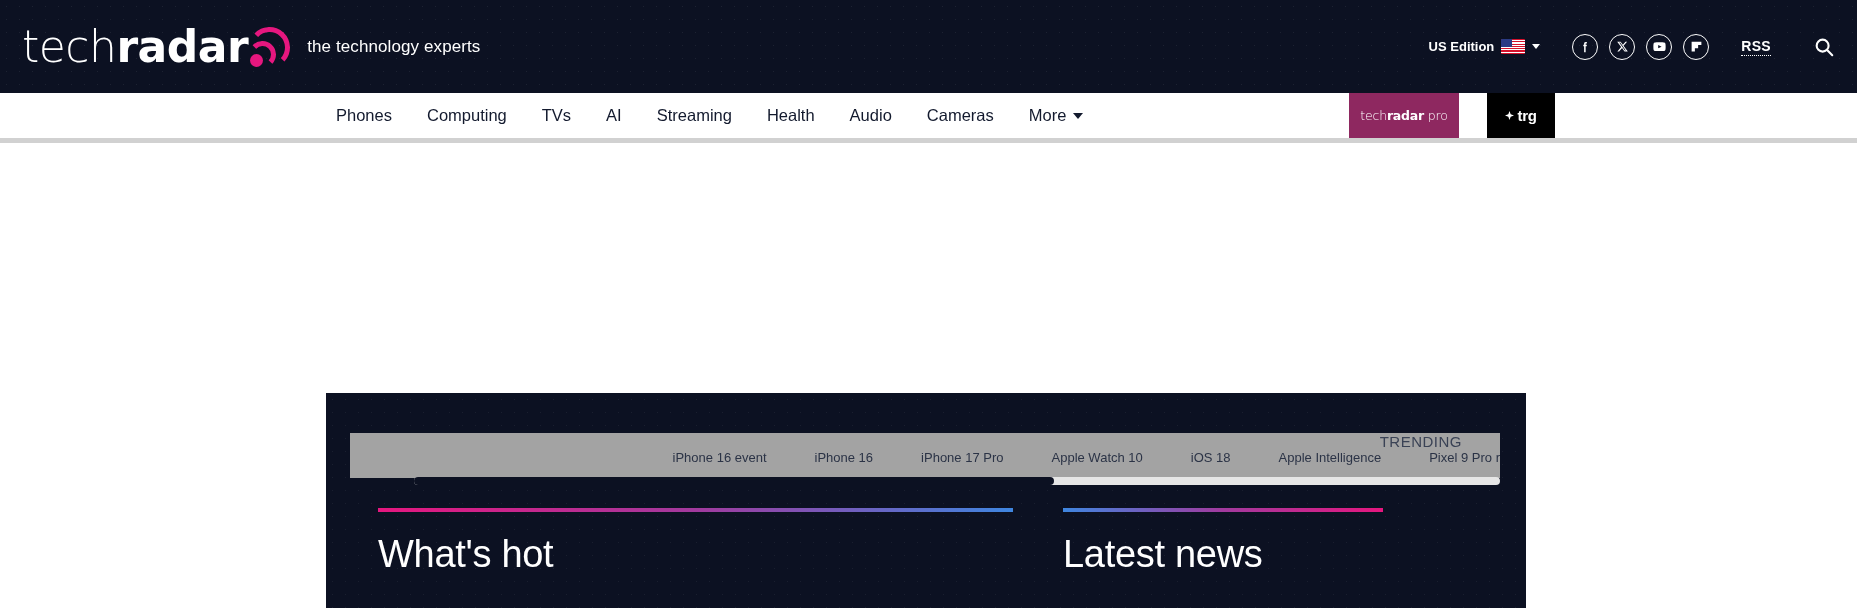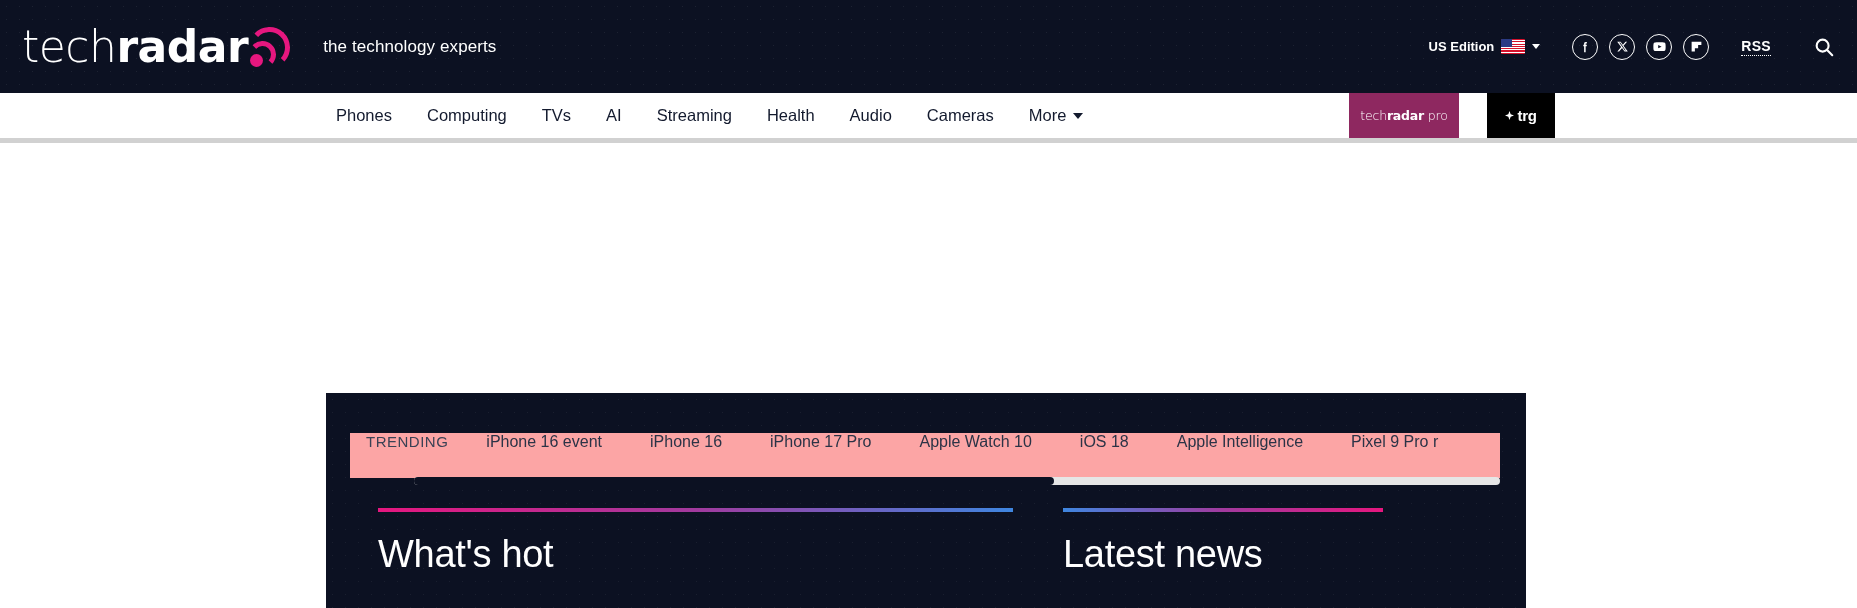--- a/index.html
+++ b/index.html
@@ -65,21 +65,21 @@
     left: 0; bottom: 0;
     border: 5px solid #e6177f;
     border-left-color: transparent;
     border-bottom-color: transparent;
     border-radius: 50%;
     transform: rotate(-2deg);
   }
   .radar-mark .arc1 { width: 27px; height: 27px; }
   .radar-mark .arc2 { width: 41px; height: 41px; }
   .tagline {
-    margin-left: 32px;
+    margin-left: 16px;
     color: #ffffff;
     font-size: 17px;
     font-weight: 400;
     letter-spacing: 0.1px;
     white-space: nowrap;
   }
 
   .header-right {
     margin-left: auto;
     margin-right: 20px;
@@ -265,44 +265,45 @@
     pointer-events: none;
   }
 
   
   .trending-strip {
     position: absolute;
     left: 24px;
     top: 40px;
     width: 1150px;
     height: 45px;
-    background: #fca5a5;
-    display: flex;
-    align-items: flex-start;
+    background: #a3a3a3;
+    display: flex;
+    align-items: flex-end;
     overflow: hidden;
     z-index: 2;
+    flex-direction: column;
   }
   .trending-label {
     color: #3a4255;
     font-size: 15px;
     letter-spacing: 0.5px;
     padding-left: 16px;
     padding-right: 38px;
     white-space: nowrap;
     flex: none;
   }
   .trending-items {
     display: flex;
     align-items: center;
     gap: 48px;
     white-space: nowrap;
   }
   .trending-item {
     color: #2b3346;
-    font-size: 16px;
+    font-size: 13px;
     white-space: nowrap;
     cursor: pointer;
     flex: none;
   }
   .trend-scrollbar {
     position: absolute;
     left: 88px;
     top: 84px;
     width: 1086px;
     height: 8px;

